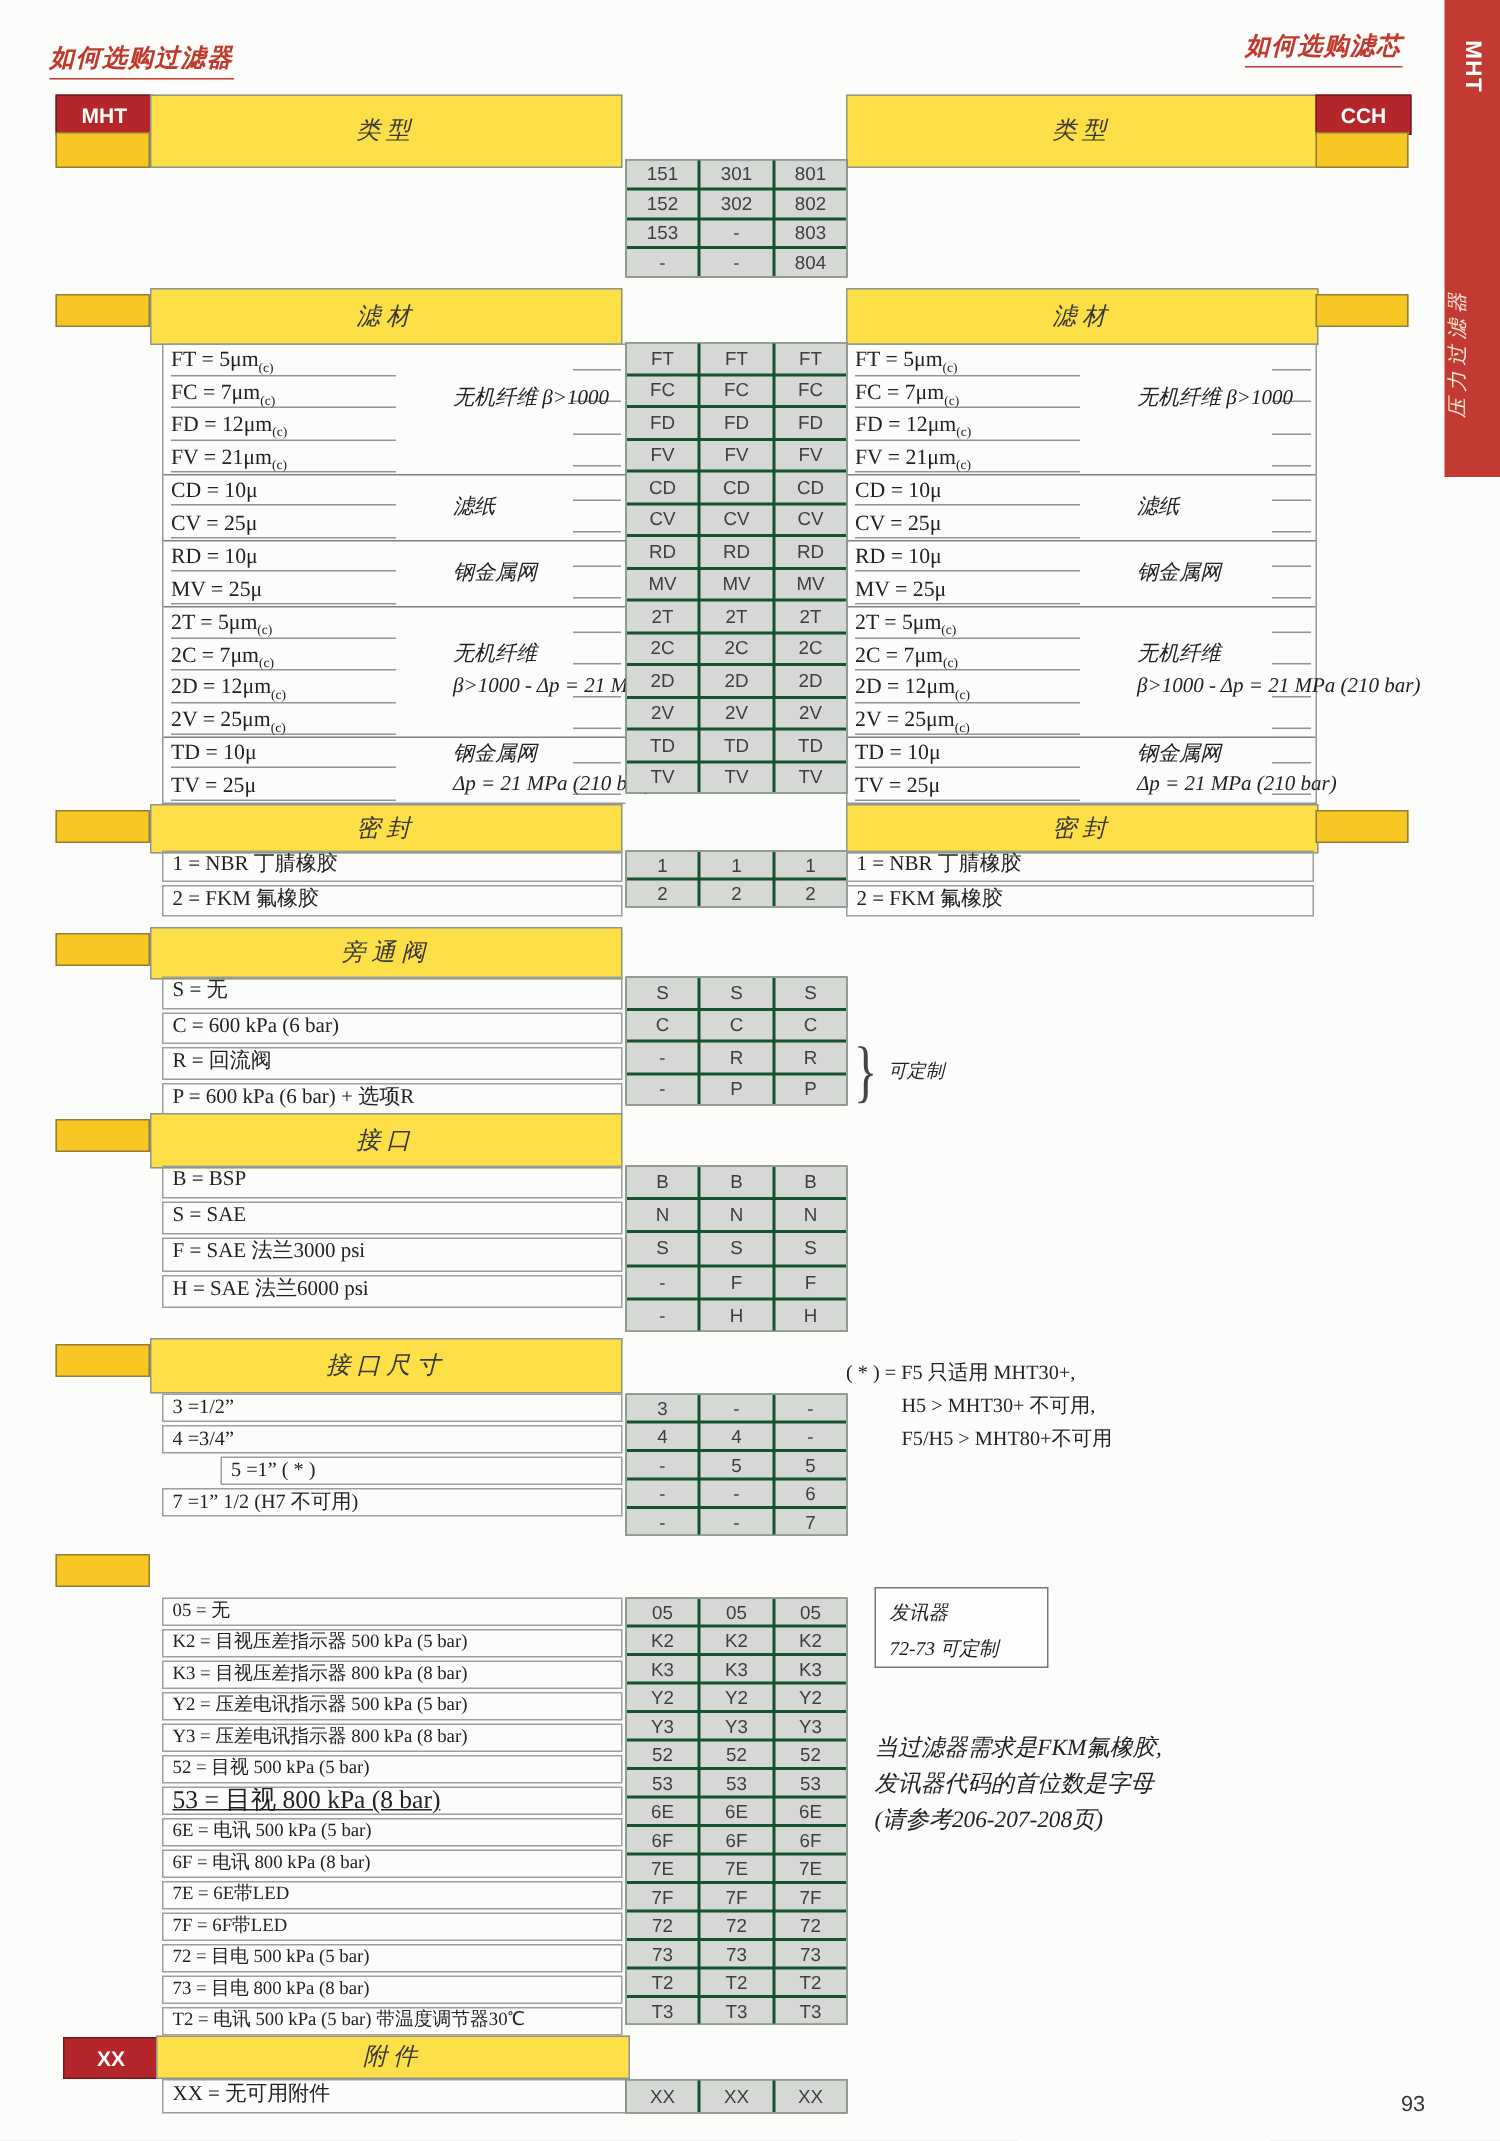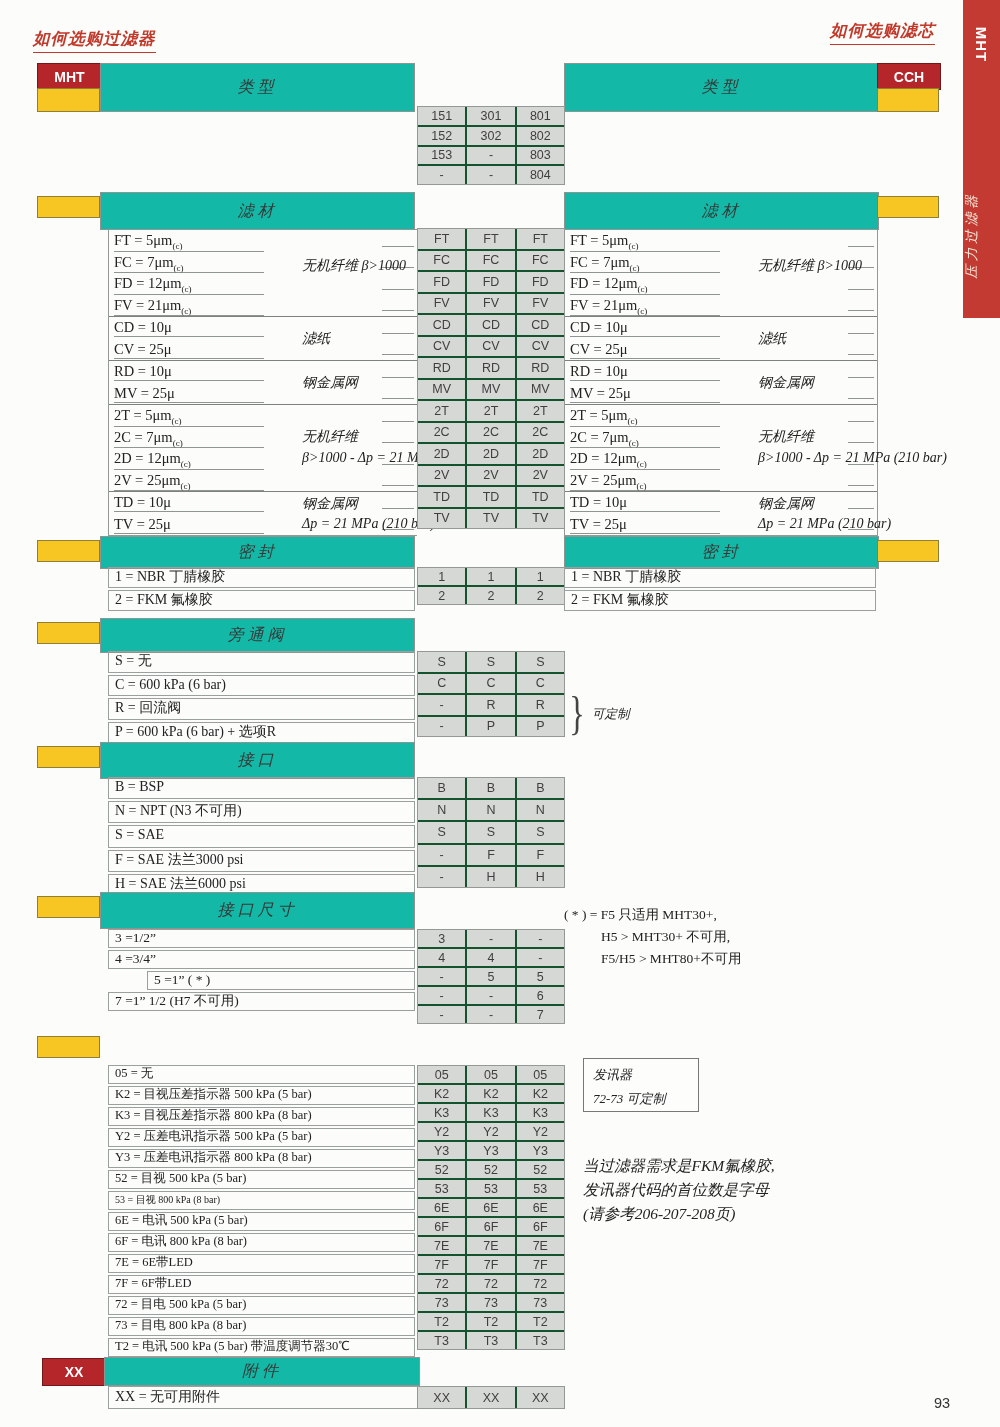--- a/index.html
+++ b/index.html
@@ -9,21 +9,21 @@
            border-bottom:1.5px solid #c0392b;padding-bottom:2px;letter-spacing:1px;}
   .sidebar{position:absolute;left:963px;top:0;width:37px;height:318px;background:#c23a31;}
   .sidebar-tab-text{position:absolute;top:36px;left:0;width:37px;text-align:center;
            transform:rotate(90deg);font:bold 15px "Liberation Sans",sans-serif;color:#fff;letter-spacing:1px;}
   .sidebar-vert{position:absolute;top:217px;left:-57px;width:150px;height:36px;line-height:36px;
            transform:rotate(-90deg);text-align:center;font:italic 13.5px "Liberation Serif",serif;
            color:#f6e9dc;letter-spacing:4px;white-space:nowrap;}
   .rbadge{position:absolute;background:#b5262b;border:1px solid #70191c;color:#fff;
           font:bold 14px "Liberation Sans",sans-serif;display:flex;align-items:center;justify-content:center;}
   .ytab{position:absolute;background:#f8c622;border:1px solid #8d7f3a;}
-  .ghead{position:absolute;background:#14b8a6;border:1px solid #90938f;display:flex;align-items:center;
+  .ghead{position:absolute;background:#fde047;border:1px solid #90938f;display:flex;align-items:center;
          justify-content:center;font:italic 16px "Liberation Serif",serif;color:#373737;letter-spacing:4px;text-align:right;}
   .vgrid{position:absolute;display:grid;grid-template-columns:repeat(3,1fr);gap:2px;background:#14532d;
          border:1px solid #94999597;border:1px solid #949995;}
   .vcell{background:#d6d8d5;display:flex;align-items:center;justify-content:center;
          font:12.5px "Liberation Sans",sans-serif;color:#3f3f3f;}
   .lrows{position:absolute;}
   .lrow{position:relative;border:1px solid #9aa09e;margin-bottom:2px;background:transparent;
         font:14px "Liberation Serif",serif;color:#222;padding-left:6px;white-space:nowrap;overflow:hidden;}
   .mtable{position:absolute;border:1px solid #949995;}
   .mtable.noR{border-right:none;}
@@ -257,21 +257,20 @@
       <div class="vcell">P</div>
       <div class="vcell">P</div>
     </div>
   <div class="brace" style="left:566px;top:687px;">}</div>
   <div class="smallnote" style="left:592px;top:706px;">可定制</div>
 
   <div class="ytab" style="left:37px;top:746px;width:61px;height:20px;"></div>
   <div class="ghead" style="left:100px;top:742px;width:313px;height:35px;">接口</div>
   <div class="lrows" id="ports-rows" style="left:108px;top:777px;width:307px;">
       <div class="lrow" style="height: 20.2px; line-height: 18.2px; font-size: 14px;"><span>B = BSP</span></div>
-      <div class="lrow" style="height: 20.2px; line-height: 18.2px; font-size: 14px;"><span>N = NPT (N3 不可用)</span></div>
       <div class="lrow" style="height: 20.2px; line-height: 18.2px; font-size: 14px;"><span>S = SAE</span></div>
       <div class="lrow" style="height: 20.2px; line-height: 18.2px; font-size: 14px;"><span>F = SAE 法兰3000 psi</span></div>
       <div class="lrow" style="height: 20.2px; line-height: 18.2px; font-size: 14px;"><span>H = SAE 法兰6000 psi</span></div>
     </div>
   <div class="vgrid" id="ports-vals" style="left:417px;top:777px;width:146px;grid-auto-rows:20.2px;">
       <div class="vcell">B</div>
       <div class="vcell">B</div>
       <div class="vcell">B</div>
       <div class="vcell">N</div>
       <div class="vcell">N</div>
@@ -319,21 +318,21 @@
     </div>
 
   <div class="ytab" style="left:37px;top:1036px;width:61px;height:20px;"></div>
   <div class="lrows" id="ind-rows" style="left:108px;top:1065px;width:307px;">
       <div class="lrow" style="height: 17px; line-height: 15px; font-size: 12.5px;"><span>05 = 无</span></div>
       <div class="lrow" style="height: 17px; line-height: 15px; font-size: 12.5px;"><span>K2 = 目视压差指示器 500 kPa (5 bar)</span></div>
       <div class="lrow" style="height: 17px; line-height: 15px; font-size: 12.5px;"><span>K3 = 目视压差指示器 800 kPa (8 bar)</span></div>
       <div class="lrow" style="height: 17px; line-height: 15px; font-size: 12.5px;"><span>Y2 = 压差电讯指示器 500 kPa (5 bar)</span></div>
       <div class="lrow" style="height: 17px; line-height: 15px; font-size: 12.5px;"><span>Y3 = 压差电讯指示器 800 kPa (8 bar)</span></div>
       <div class="lrow" style="height: 17px; line-height: 15px; font-size: 12.5px;"><span>52 = 目视 500 kPa (5 bar)</span></div>
-      <div class="lrow" style="height: 17px; line-height: 15px; font-size: 10px;"><span>53 = 目视 800 kPa (8 bar)</span></div>
+      <div class="lrow" style="height: 17px; line-height: 15px; font-size: 17px; text-decoration: underline;"><span>53 = 目视 800 kPa (8 bar)</span></div>
       <div class="lrow" style="height: 17px; line-height: 15px; font-size: 12.5px;"><span>6E = 电讯 500 kPa (5 bar)</span></div>
       <div class="lrow" style="height: 17px; line-height: 15px; font-size: 12.5px;"><span>6F = 电讯 800 kPa (8 bar)</span></div>
       <div class="lrow" style="height: 17px; line-height: 15px; font-size: 12.5px;"><span>7E = 6E带LED</span></div>
       <div class="lrow" style="height: 17px; line-height: 15px; font-size: 12.5px;"><span>7F = 6F带LED</span></div>
       <div class="lrow" style="height: 17px; line-height: 15px; font-size: 12.5px;"><span>72 = 目电 500 kPa (5 bar)</span></div>
       <div class="lrow" style="height: 17px; line-height: 15px; font-size: 12.5px;"><span>73 = 目电 800 kPa (8 bar)</span></div>
       <div class="lrow" style="height: 17px; line-height: 15px; font-size: 12.5px;"><span>T2 = 电讯 500 kPa (5 bar) 带温度调节器30℃</span></div>
       <div class="lrow" style="height: 17px; line-height: 15px; font-size: 12.5px;"><span>T3 = 电讯 800 kPa (8 bar) 带温度调节器30℃</span></div>
     </div>
   <div class="vgrid" id="ind-vals" style="left:417px;top:1065px;width:146px;grid-auto-rows:17px;">

